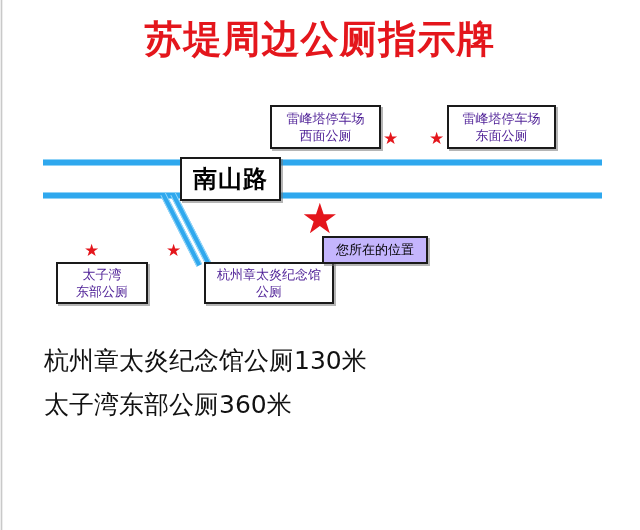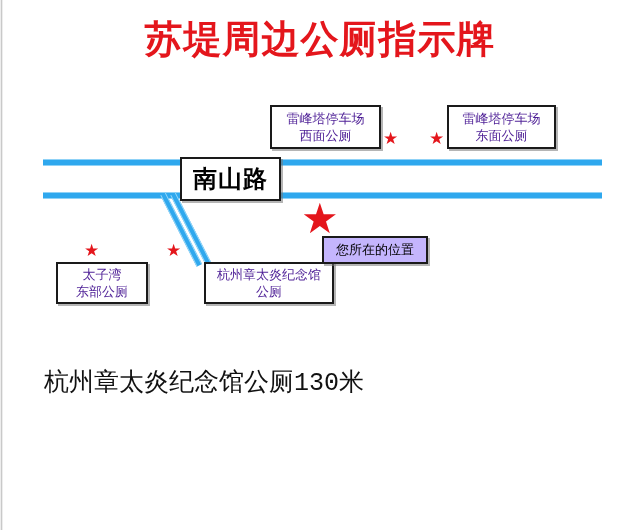--- a/index.html
+++ b/index.html
@@ -147,23 +147,22 @@
   .star-lfw  { left: 383px; top: 40px; }
   .star-lfe  { left: 429px; top: 40px; }
   .star-tzw  { left: 84px;  top: 152px; }
   .star-zty  { left: 166px; top: 152px; }
   .star-here { left: 301px; top: 108px; }
 
   
   .list {
     position: absolute;
     left: 44px;
-    top: 362px;
+    top: 339px;
     width: 560px;
-    font-family: Liberation Mono, monospace;
   }
   .list-item {
     font-size: 25px;
     line-height: 44px;
     color: #111111;
     white-space: nowrap;
     letter-spacing: 0px;
   }
 </style>
 </head>
@@ -213,15 +212,16 @@
 
     <div class="star star-lg star-here">★</div>
     <div class="box-here">
       <span>您所在的位置</span>
     </div>
 
   </div>
 
   <div class="list">
     <div class="list-item">杭州章太炎纪念馆公厕130米</div>
+    <div class="list-item">太子湾东部公厕360米</div>
   </div>
 
 </div>
 
 </body></html>

